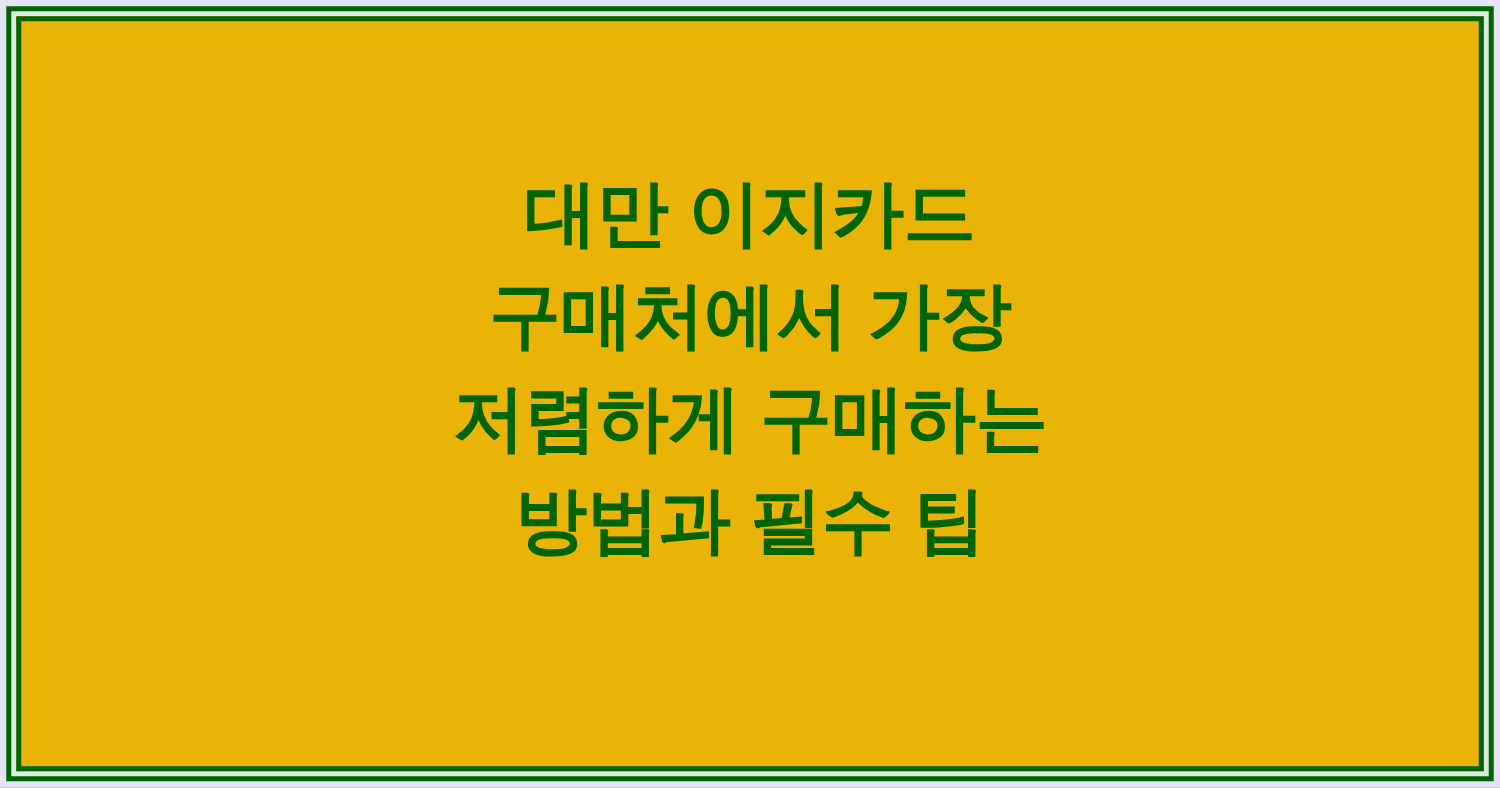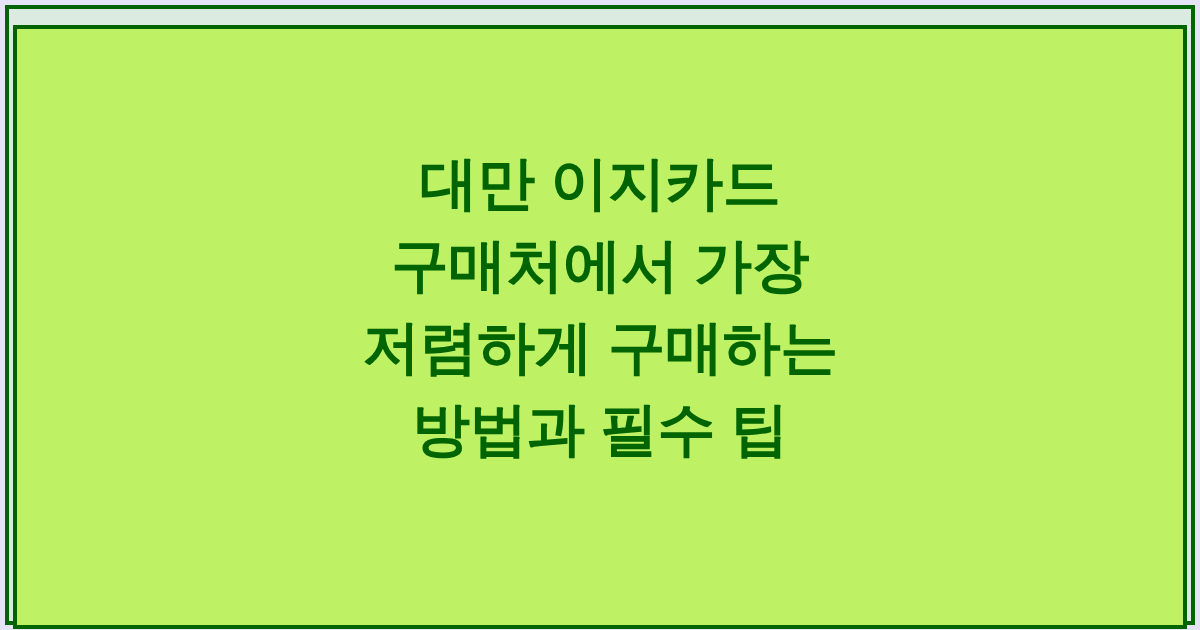--- a/index.html
+++ b/index.html
@@ -35,26 +35,25 @@
     background: #dcebe2;       
     padding: 4px;
   }
 
   
   .frame-inner {
     box-sizing: border-box;
     width: 100%;
     height: 100%;
     border: 4px solid #006400;
-    background: #bef264;
+    background: #eab308;
 
     display: flex;
     align-items: center;
     justify-content: center;
-    margin-top: 12px;
   }
 
   
   .title-block {
     width: 600px;
     text-align: center;
     padding-bottom: 42px;      
   }
 
   .title {

